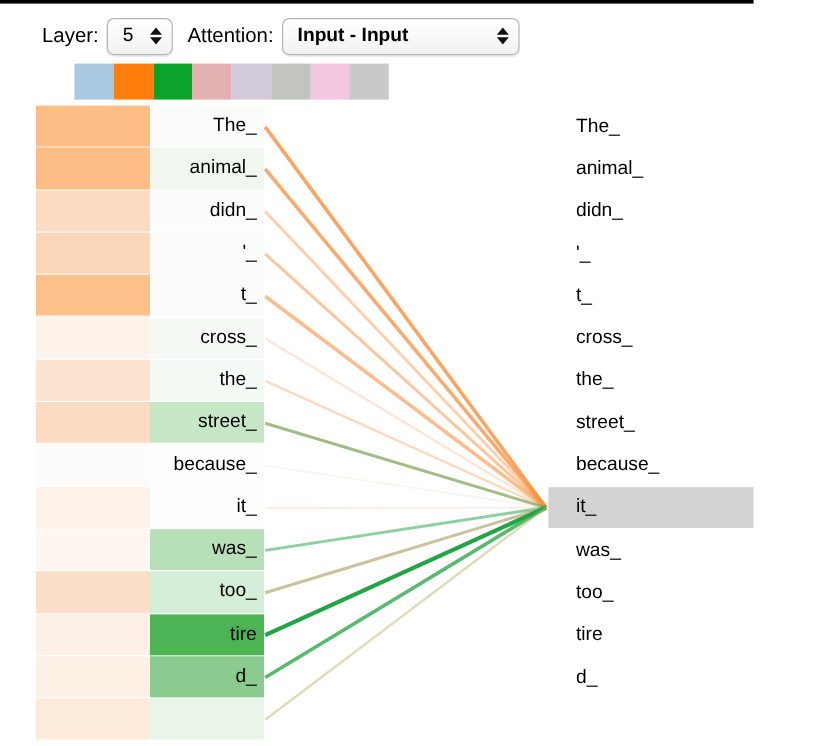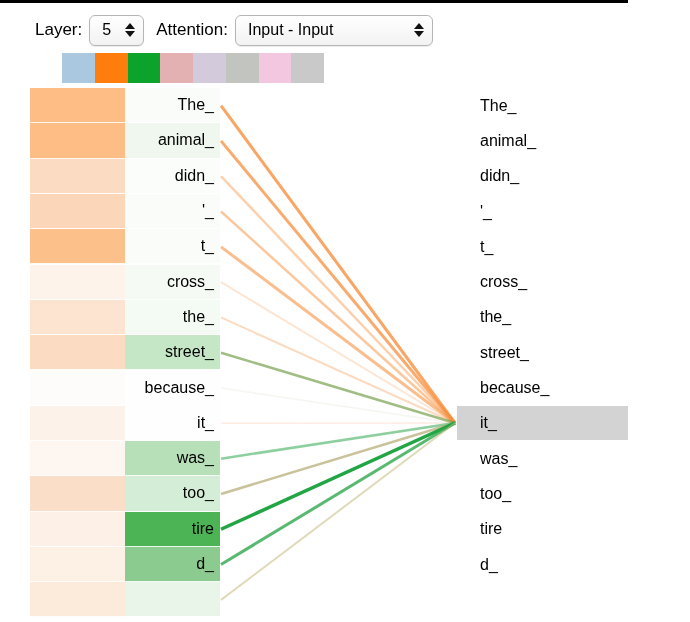--- a/index.html
+++ b/index.html
@@ -49,21 +49,21 @@
   <div id="controls">
     <span class="ctl-label">Layer:</span>
     <span class="mac-select">
       <span class="val">5</span>
       <span class="spin">
           <span class="up"></span>
           <span class="dn"></span>
         </span>
     </span>
     <span class="ctl-label">Attention:</span>
-    <span class="mac-select" style="width:198px;">
+    <span class="mac-select" style="width:198px;font-weight:bold;">
       <span class="val">Input - Input</span>
       <span class="spin">
           <span class="up"></span>
           <span class="dn"></span>
         </span>
     </span>
   </div>
 
   <div id="heads">
       <div class="head-swatch" style="background: rgb(170, 200, 223);"></div>

